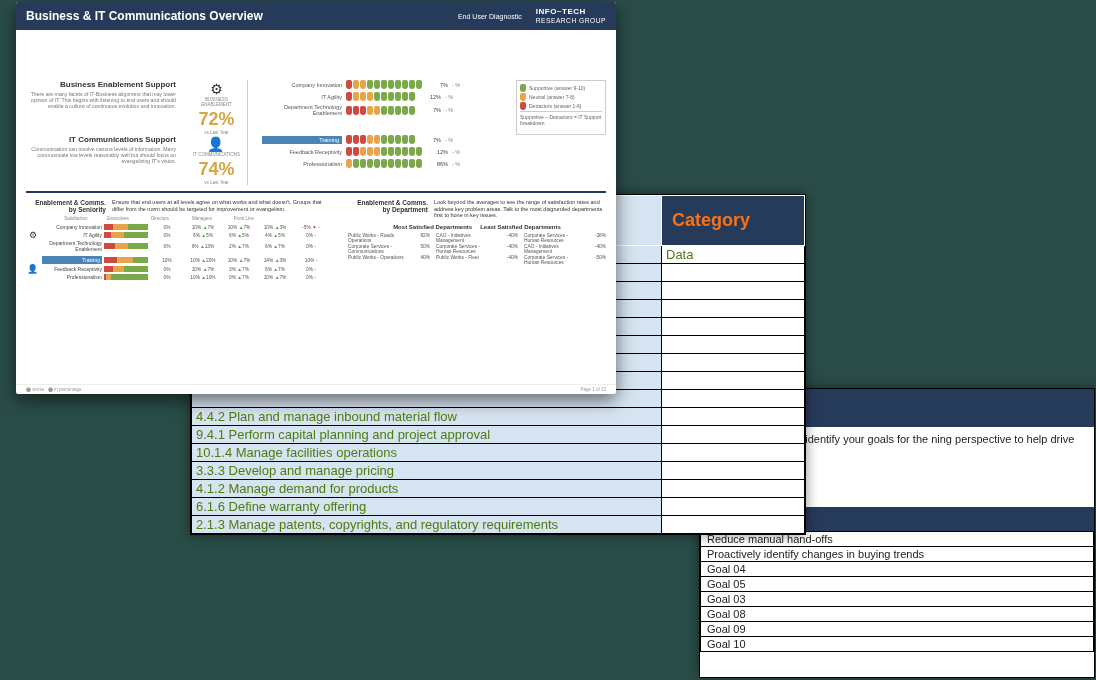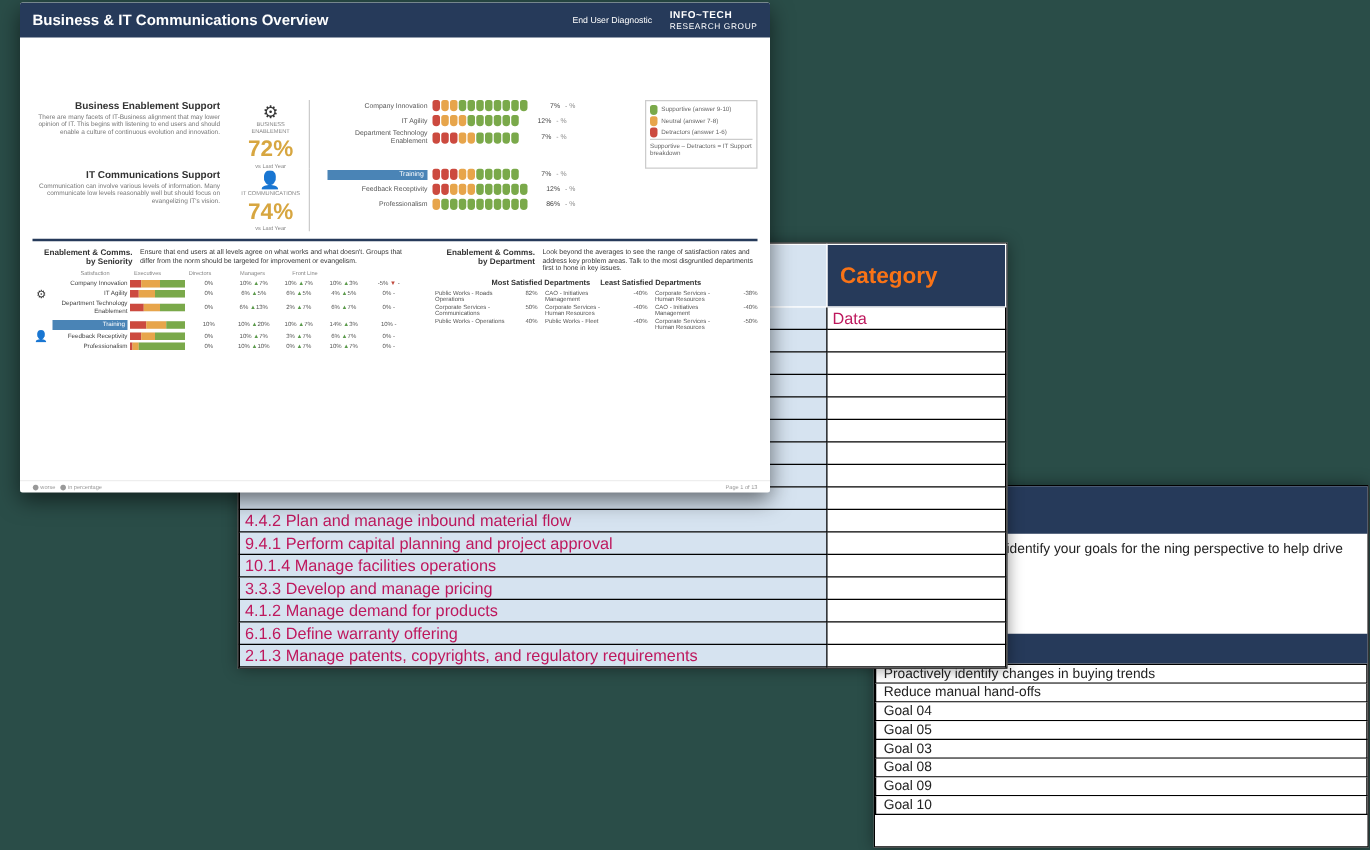--- a/index.html
+++ b/index.html
@@ -107,21 +107,21 @@
     left:190px; top:194px;
     width:616px;  
     background:#fff;
     border:1px solid #000;
     box-shadow: 0 0 12px rgba(0,0,0,.45);
     z-index:20;
     font-size:13px;
   }
   .sheet-mid table{border-collapse:collapse;width:100%}
   .sheet-mid th{background:#263a5a;color:#f97316;font-size:18px;font-weight:bold;text-align:left;padding:14px 10px;border:1px solid #fff}
-  .sheet-mid td{border:1px solid #000;height:18px;padding:1px 4px;vertical-align:middle;color:#be185d}
+  .sheet-mid td{border:1px solid #000;height:18px;padding:1px 4px;vertical-align:middle;color:#4d7c0f}
   .sheet-mid .lcol{background:#d6e3f0;width:470px}
   .sheet-mid .rcol{background:#fff}
 
   .sheet-right{
     position:absolute;
     left:699px; top:388px;
     width:396px;
     height:290px;
     background:#fff;
     border:1px solid #000;
@@ -139,22 +139,22 @@
 
 </style>
 </head>
 <body>
 
 <div class="sheet-right">
   <div class="rbar"></div>
   <div class="rtxt">heet will be used to identify your goals for the ning perspective to help drive organizaitonal</div>
   <div class="rhead">als</div>
   <div class="goals" id="goals-list">
+      <div>Reduce manual hand-offs</div>
       <div>Proactively identify changes in buying trends</div>
-      <div>Reduce manual hand-offs</div>
       <div>Goal 04</div>
       <div>Goal 05</div>
       <div>Goal 03</div>
       <div>Goal 08</div>
       <div>Goal 09</div>
       <div>Goal 10</div>
     </div>
 </div>
 
 <div class="sheet-mid">

